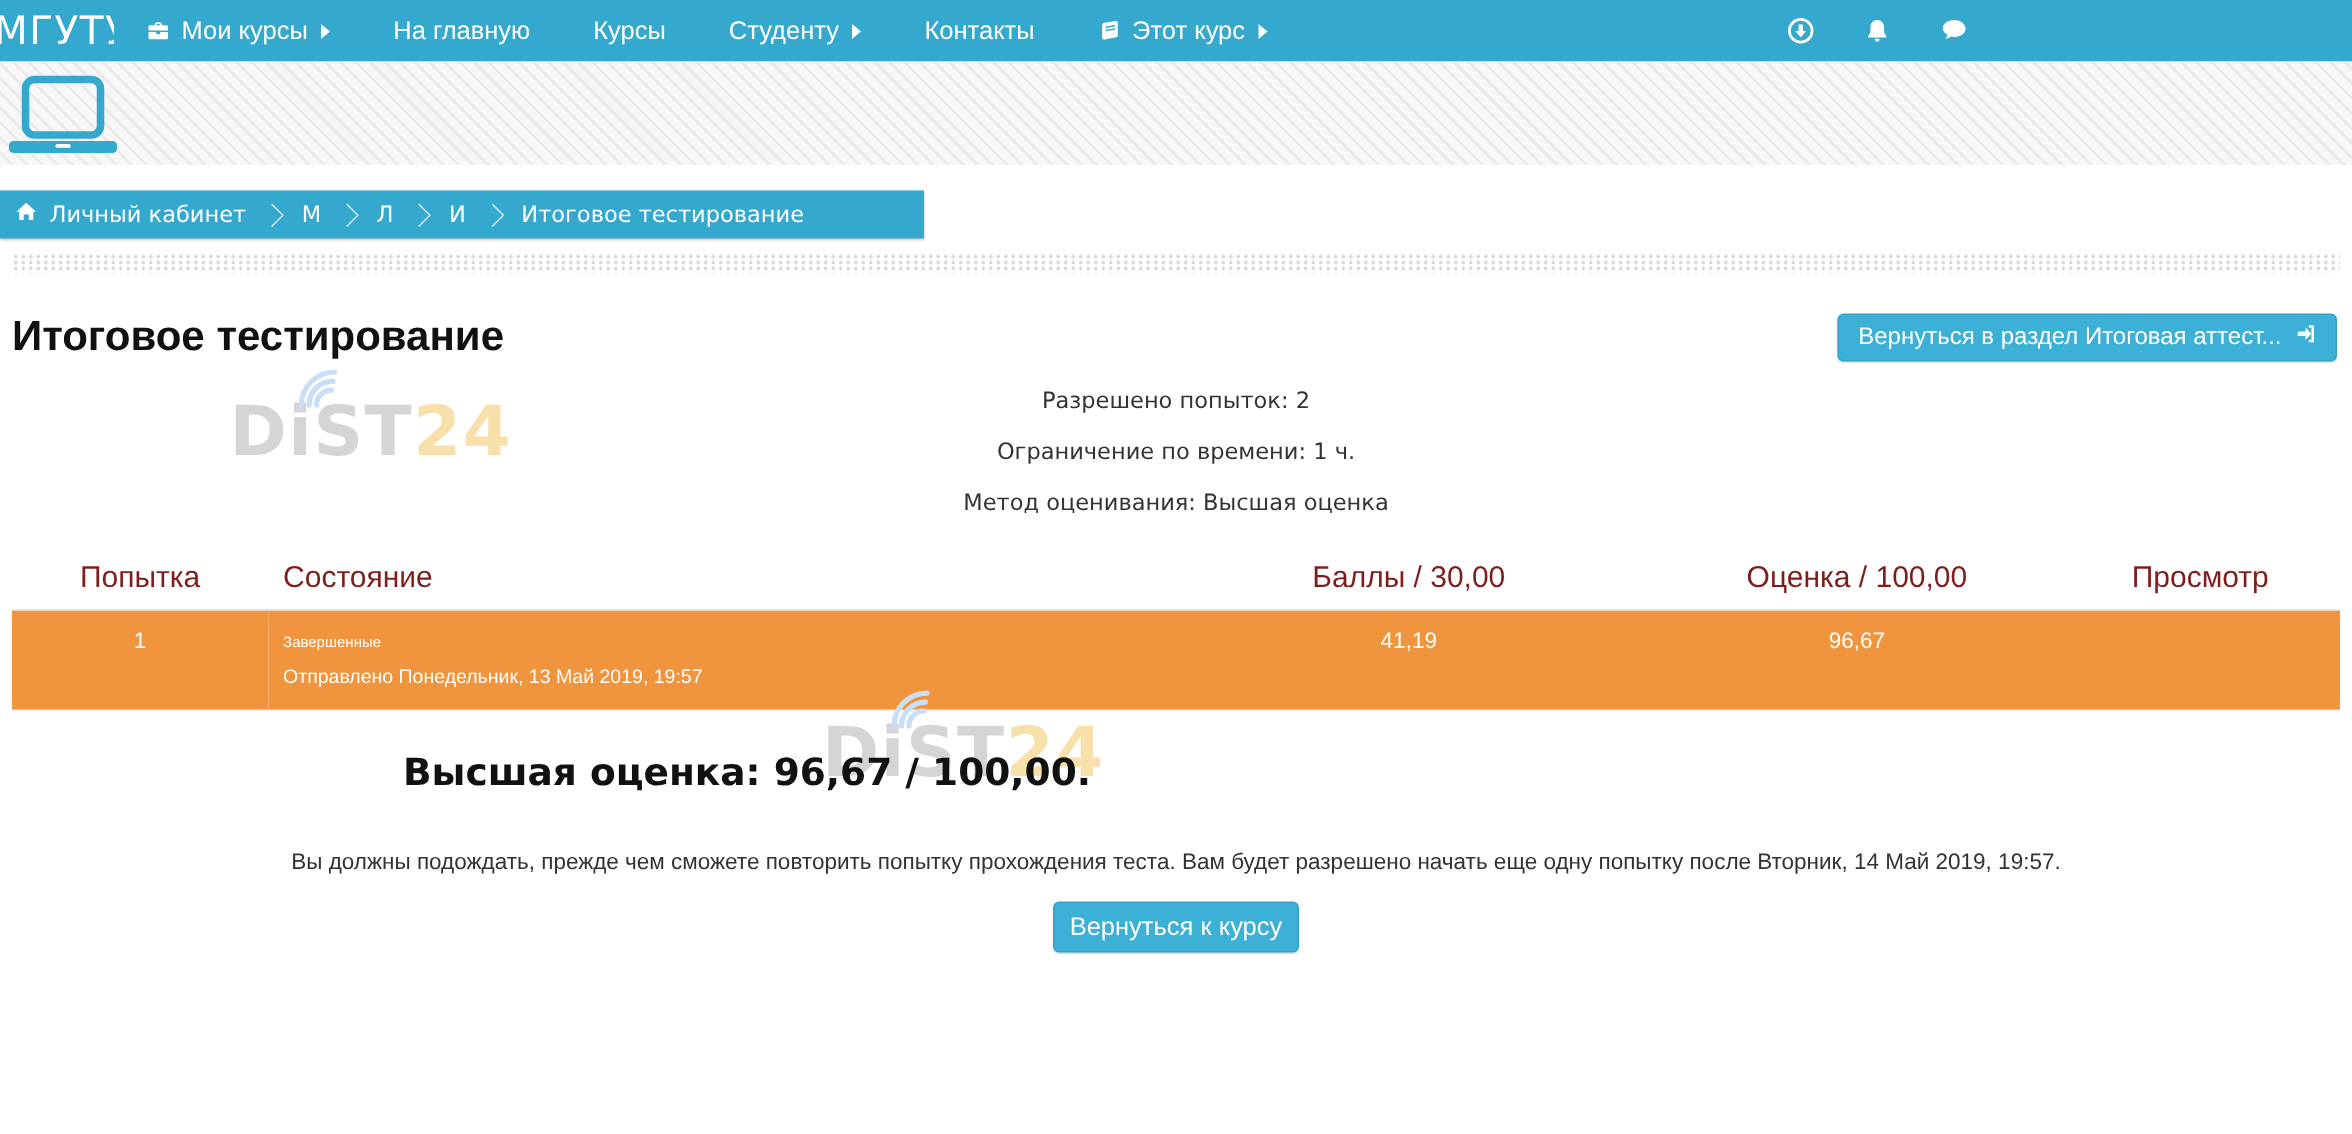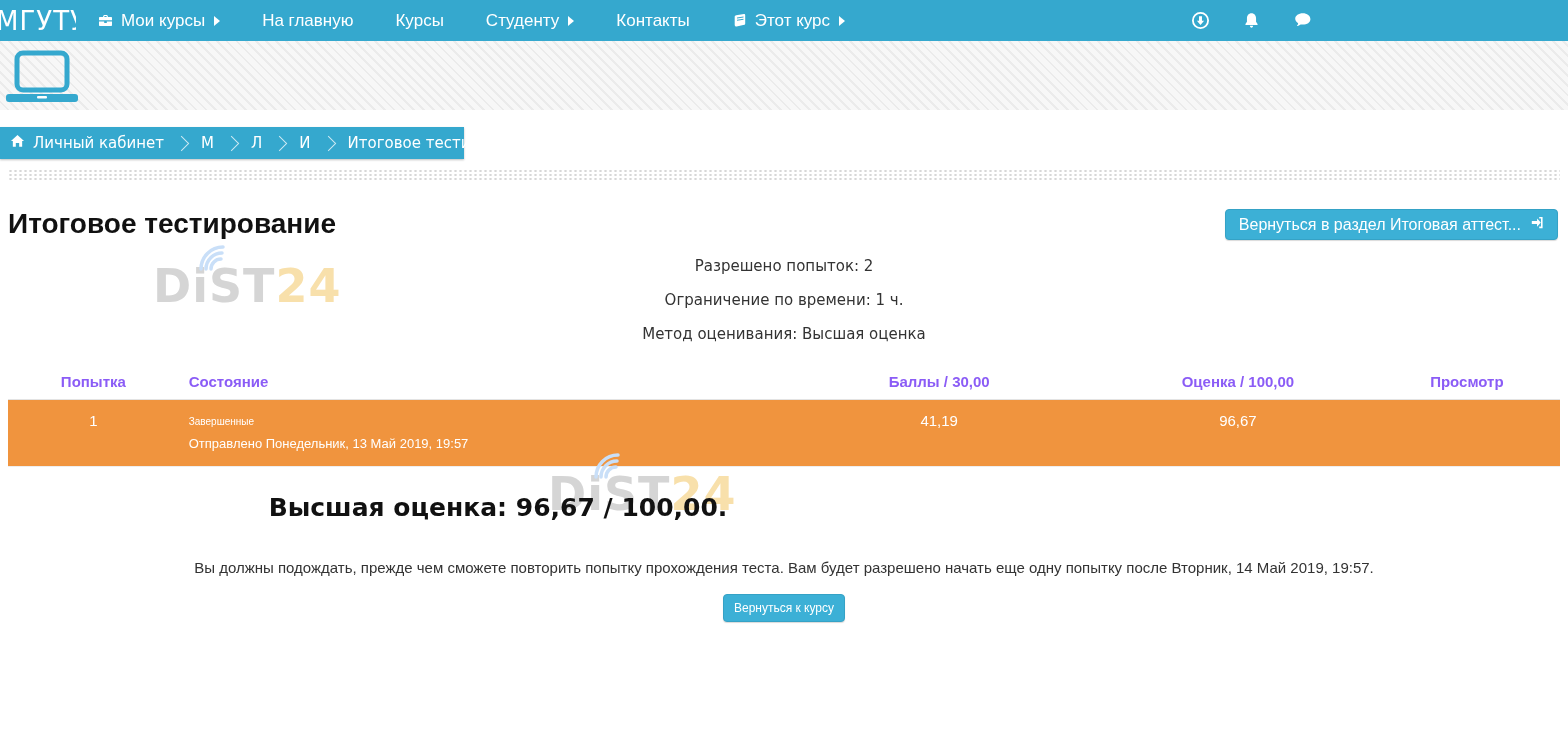--- a/index.html
+++ b/index.html
@@ -20,21 +20,21 @@
   .nav-right { position:absolute; left:1191px; top:0; height:41px; display:flex;
                align-items:center; gap:33px; }
   .nav-right .nicon { cursor:pointer; display:flex; align-items:center; }
 
   
   .header-band { height:69px; position:relative;
      background:repeating-linear-gradient(45deg,#f7f7f7 0 5px,#ebebeb 5px 7px); }
   .laptop { position:absolute; left:6px; top:9px; cursor:pointer; }
 
   
-  .breadcrumb { margin-top:17px; height:32px; width:464px; background:#35a8ce;
+  .breadcrumb { margin-top:17px; height:32px; width:616px; background:#35a8ce;
       display:flex; align-items:center; color:#fff; font-size:15px; padding-left:10px;
       box-shadow:0 1px 2px rgba(0,0,0,.25); }
   .crumb { display:flex; align-items:center; gap:8px; cursor:pointer; white-space:nowrap; }
   .crumb-sep { width:11px; height:11px; border-top:1px solid rgba(255,255,255,.75);
       border-right:1px solid rgba(255,255,255,.75); transform:rotate(45deg);
       margin:0 14px 0 12px; flex:none; }
 
   .content { padding:0 8px; position:relative; }
 
   h1.course-title { font-size:34px; font-weight:700; color:#111; margin-top:15px; line-height:40px; }
@@ -66,38 +66,38 @@
   h3.results-heading { margin-top:20px; font-size:26px; font-weight:700; color:#111;
       font-family:"Liberation Sans",sans-serif; line-height:30px; }
 
   table.attempts { margin-top:24px; width:1552px; border-collapse:collapse; table-layout:fixed;
       font-family:"Liberation Sans",sans-serif; }
   table.attempts col.c-attempt { width:11%; }
   table.attempts col.c-state   { width:38.5%; }
   table.attempts col.c-marks   { width:21%; }
   table.attempts col.c-grade   { width:17.5%; }
   table.attempts col.c-review  { width:12%; }
-  table.attempts th { font-size:15px; font-weight:700; color:#8b5cf6; padding:6px 10px 9px;
+  table.attempts th { font-size:20px; font-weight:400; color:#7f1d1d; padding:6px 10px 9px;
       border-bottom:1px solid #e3e3e3; text-align:center; }
   table.attempts th.left { text-align:left; }
   table.attempts td { font-size:15px; color:#fff; padding:12px 10px; vertical-align:top; }
   tr.attempt-row { background:#f0943e; border-bottom:1px solid #eee; cursor:pointer; }
   tr.attempt-row td { height:62px; }
   td.center { text-align:center; }
   .state-main { font-size:10px; line-height:20px; }
   .state-detail { font-size:13px; line-height:20px; margin-top:2px; }
 
   .grade-wrap { position:relative; margin-top:26px; width:980px; text-align:center; }
   .grade-line { position:relative; z-index:1; font-size:25px; font-weight:700; color:#111; line-height:30px; }
 
   .wait-message { margin-top:36px; text-align:center; font-size:15px; color:#333;
       font-family:"Liberation Sans",sans-serif; line-height:18px; }
 
   .back-course-row { margin-top:17px; text-align:center; }
-  .btn-back-course { font-size:12px; padding:6px 10px;align-items:center; }
+  .btn-back-course { font-size:17px; padding:6px 10px;align-items:center; }
 </style>
 </head>
 <body>
 
 <div class="navbar">
   <div class="logo">МГУТУ</div>
 
   <div class="nav-items">
     <div class="nav-item">
       <span>

